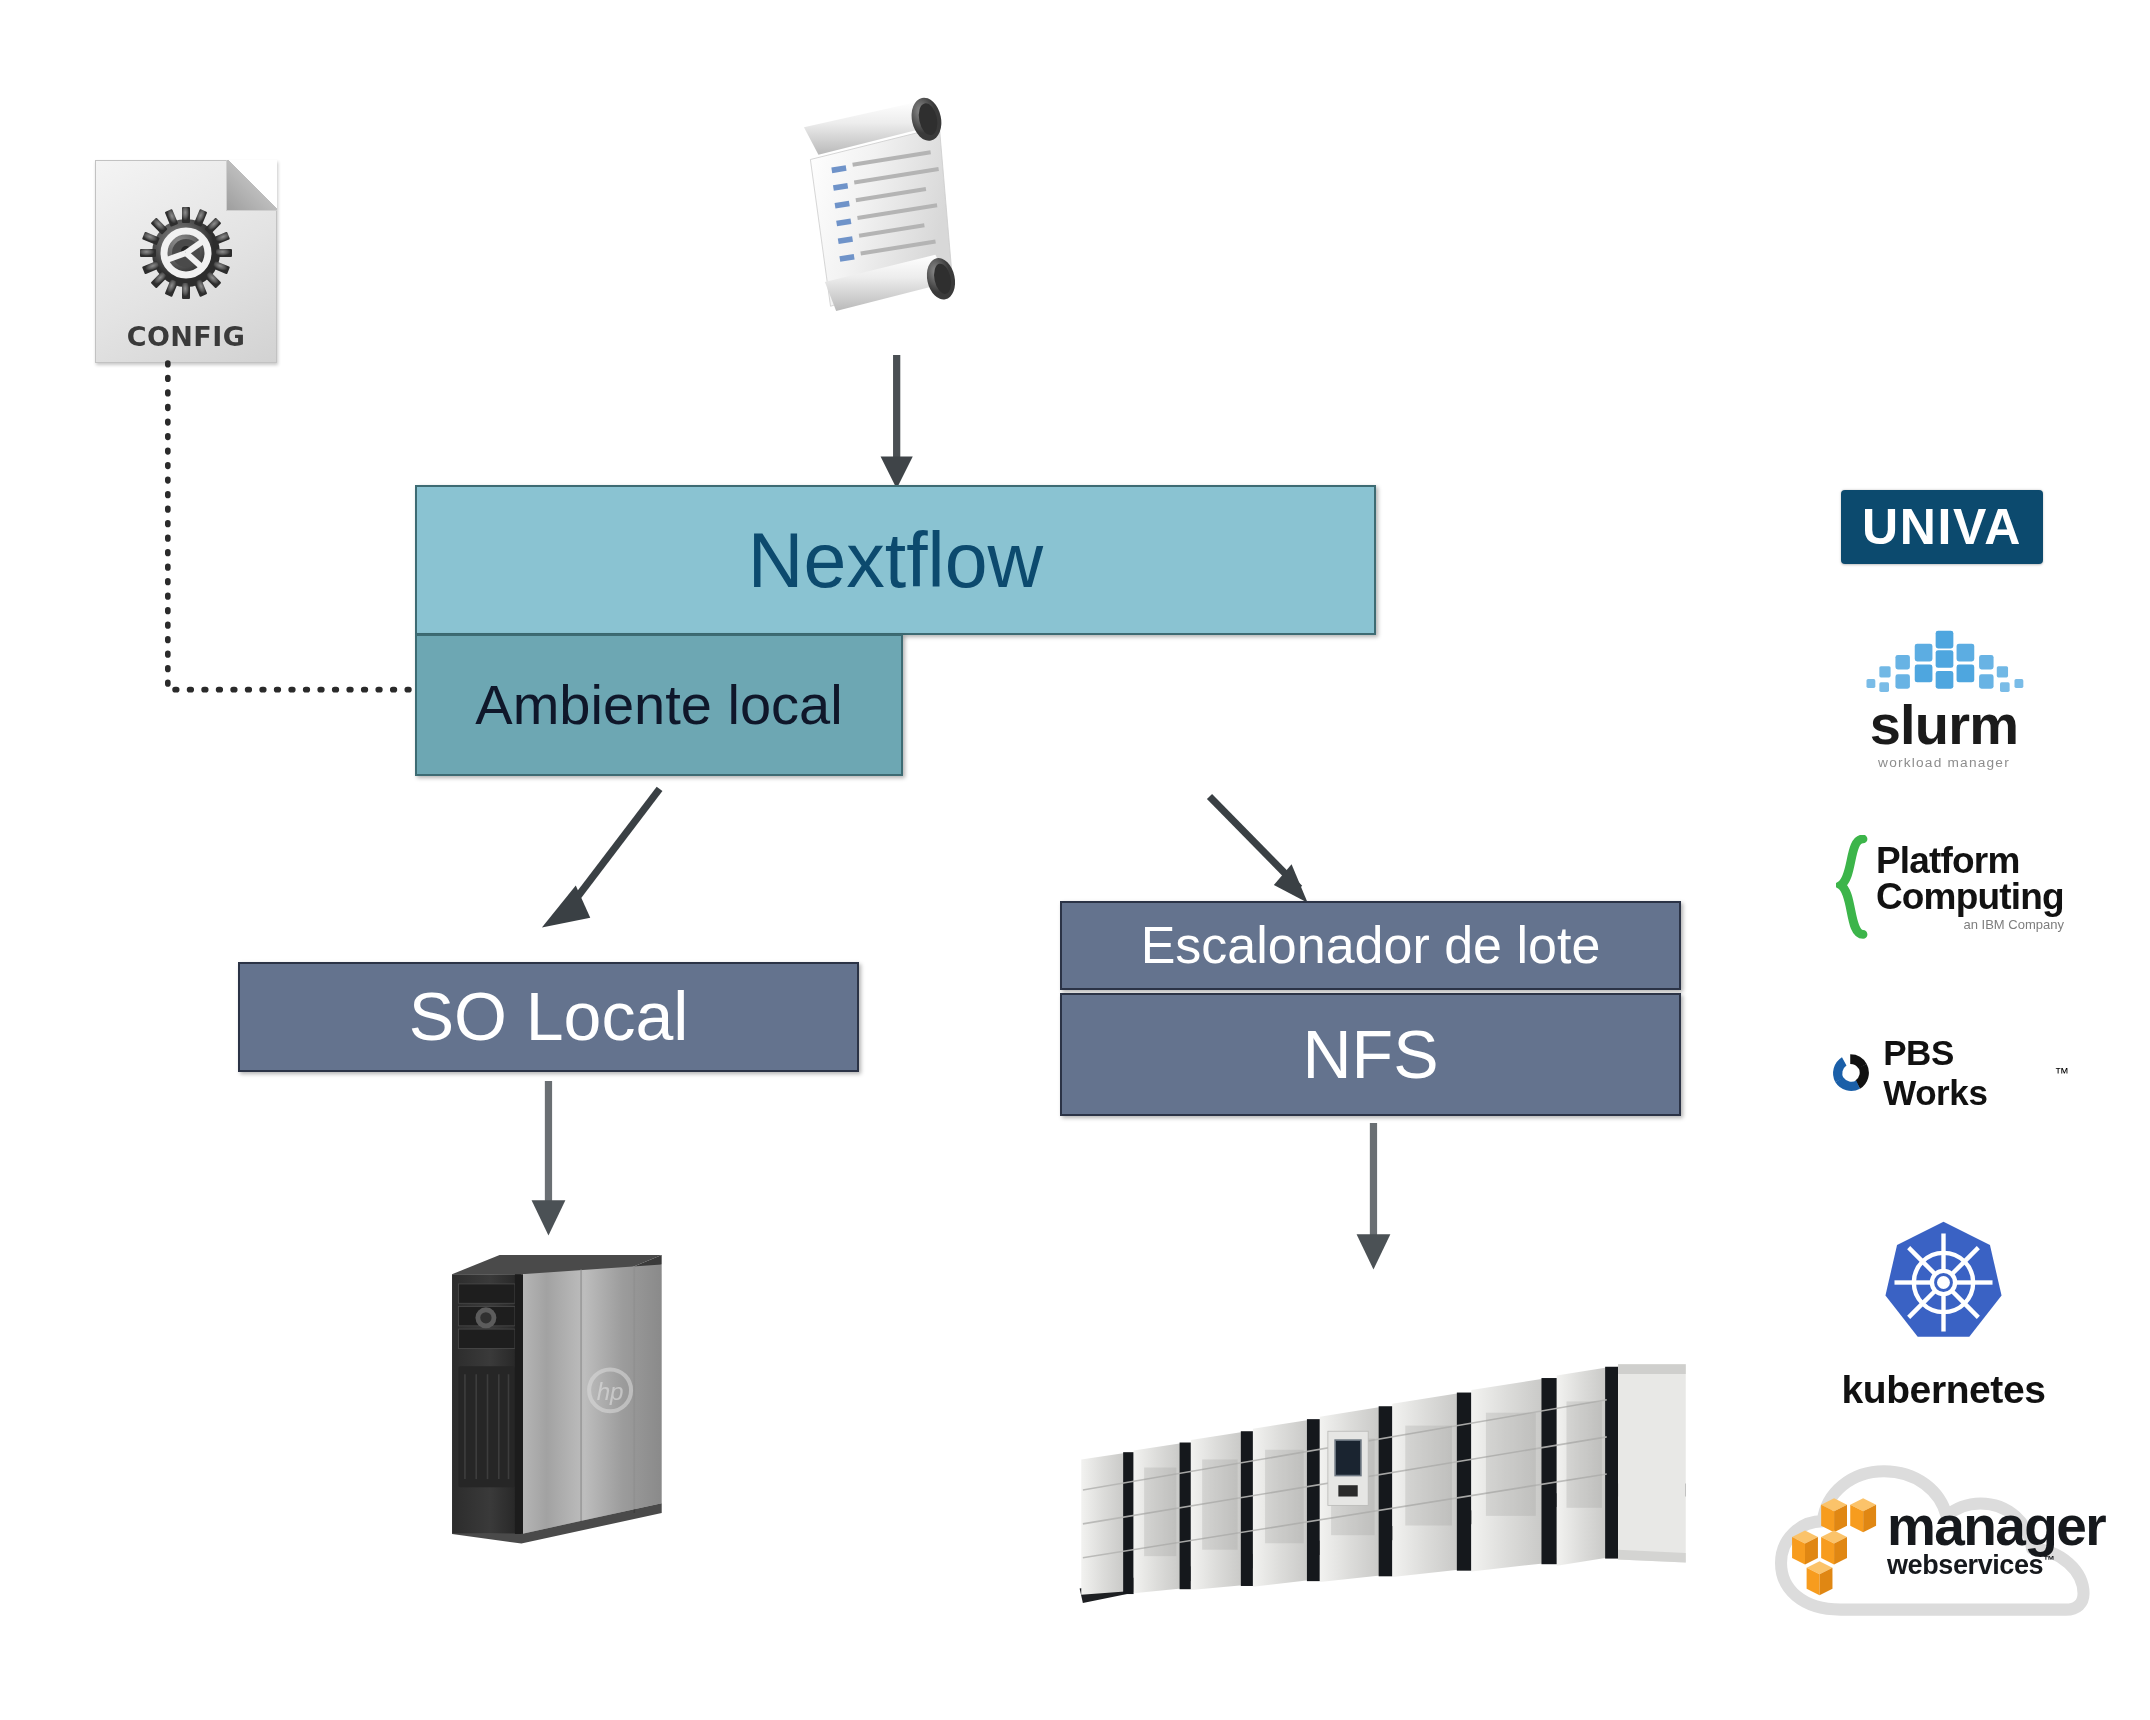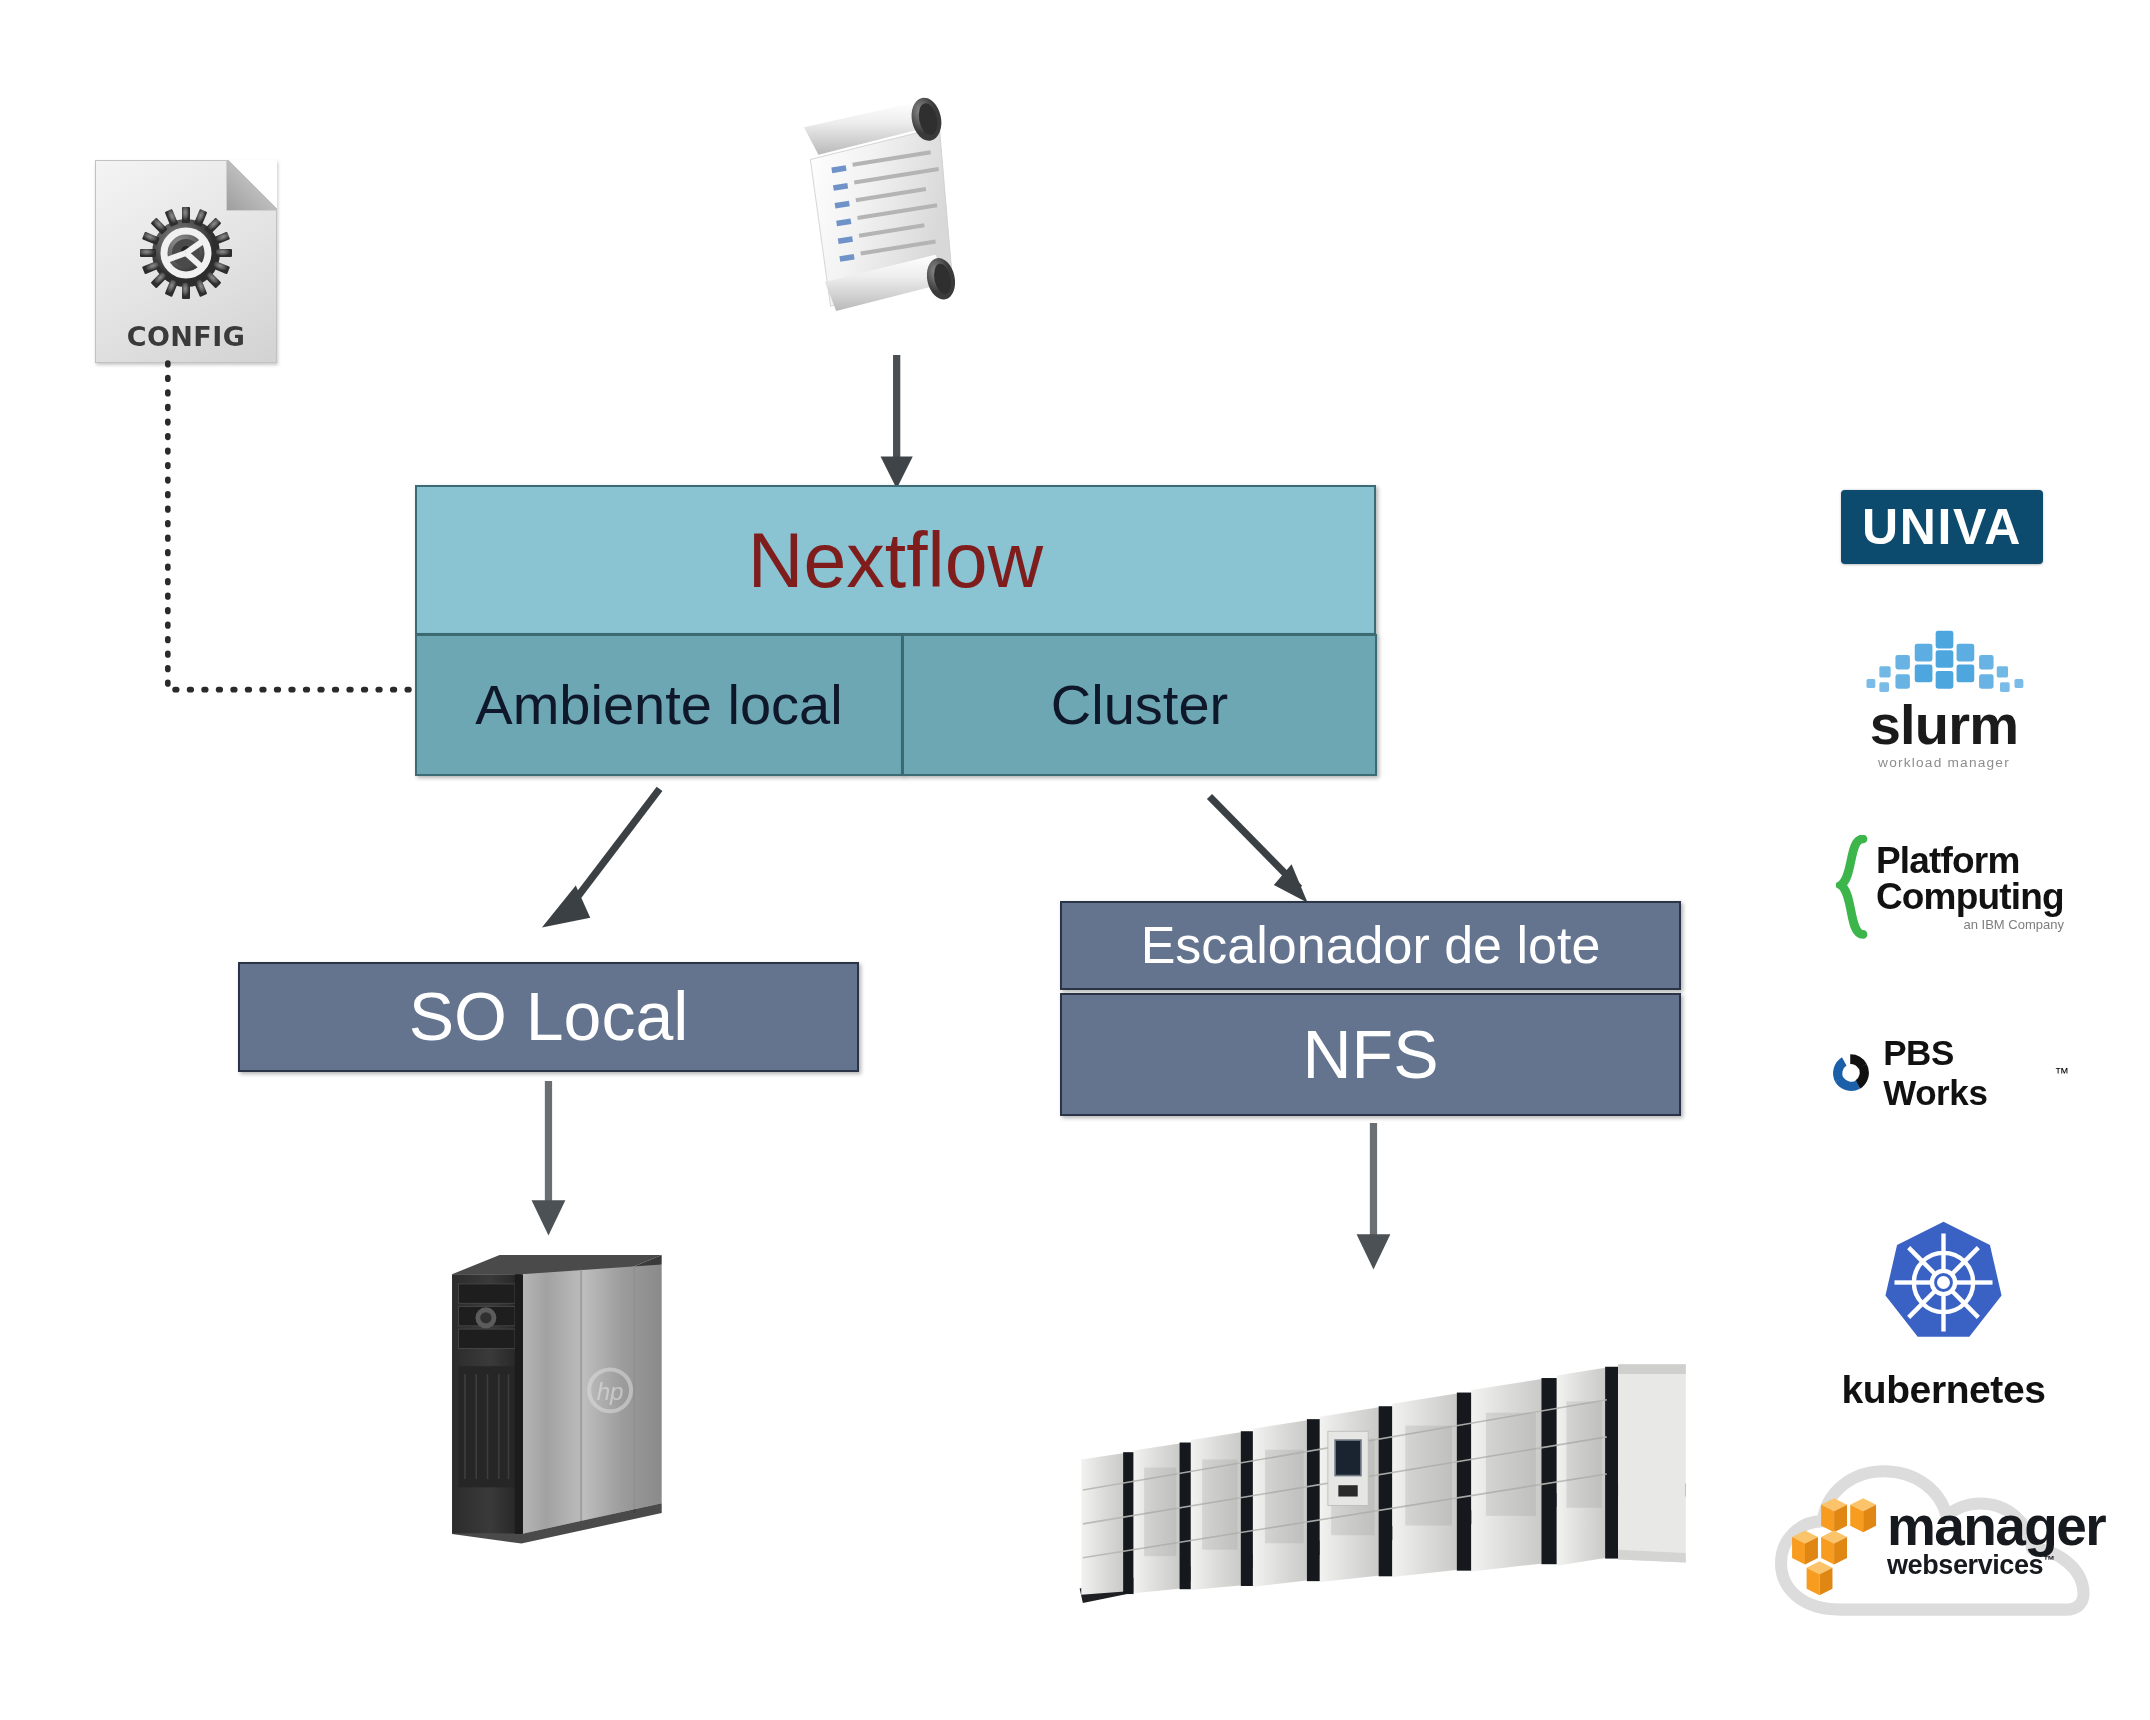--- a/index.html
+++ b/index.html
@@ -13,21 +13,21 @@
   .abs{position:absolute;}
 
   
   .box{
     box-sizing:border-box;
     display:flex;align-items:center;justify-content:center;
     text-align:center;line-height:1.05;
     border:2.4px solid #3d6b73;
     box-shadow:1.6px 2.4px 4px rgba(0,0,0,.30);
   }
-  .teal-light{background:#8ac3d2;color:#7f1d1d;}
+  .teal-light{background:#8ac3d2;color:#0c4a6e;}
   .teal-dark{background:#6da7b3;color:#0f172a;}
   .slate{background:#64738e;color:#ffffff;border-color:#2b3346;}
 
   #nextflow-title{left:415px;top:485px;width:961px;height:150px;font-size:77px;}
   #ambiente-local{left:415px;top:634px;width:488px;height:142px;font-size:56px;}
   #cluster-box{left:902px;top:634px;width:475px;height:142px;font-size:56px;}
   #so-local{left:238px;top:962px;width:621px;height:110px;font-size:68px;}
   #escalonador{left:1060px;top:901px;width:621px;height:89px;font-size:52px;}
   #nfs{left:1060px;top:993px;width:621px;height:123px;font-size:68px;}
 
@@ -236,21 +236,20 @@
 
   <svg class="arrow-svg" style="left:1345px;top:1123px;" width="65" height="153" viewBox="0 0 80 190">
     <line x1="35" y1="0" x2="35" y2="142" stroke="#6a6f73" stroke-width="9"></line>
     <polygon points="14,138 56,138 35,182" fill="#4b5155"></polygon>
   </svg>
 
   <div class="abs box teal-light" id="nextflow-title">Nextflow</div>
 
   <div class="abs box teal-dark" id="ambiente-local">Ambiente local</div>
 
-  <div class="abs box teal-dark" id="cluster-box">Cluster</div>
 
   <div class="abs box slate" id="so-local">SO Local</div>
 
   <div class="abs box slate" id="escalonador">Escalonador de lote</div>
 
   <div class="abs box slate" id="nfs">NFS</div>
 
   <div class="abs" id="workstation">
     <svg width="250" height="339" viewBox="0 0 310 420">
       <defs>

